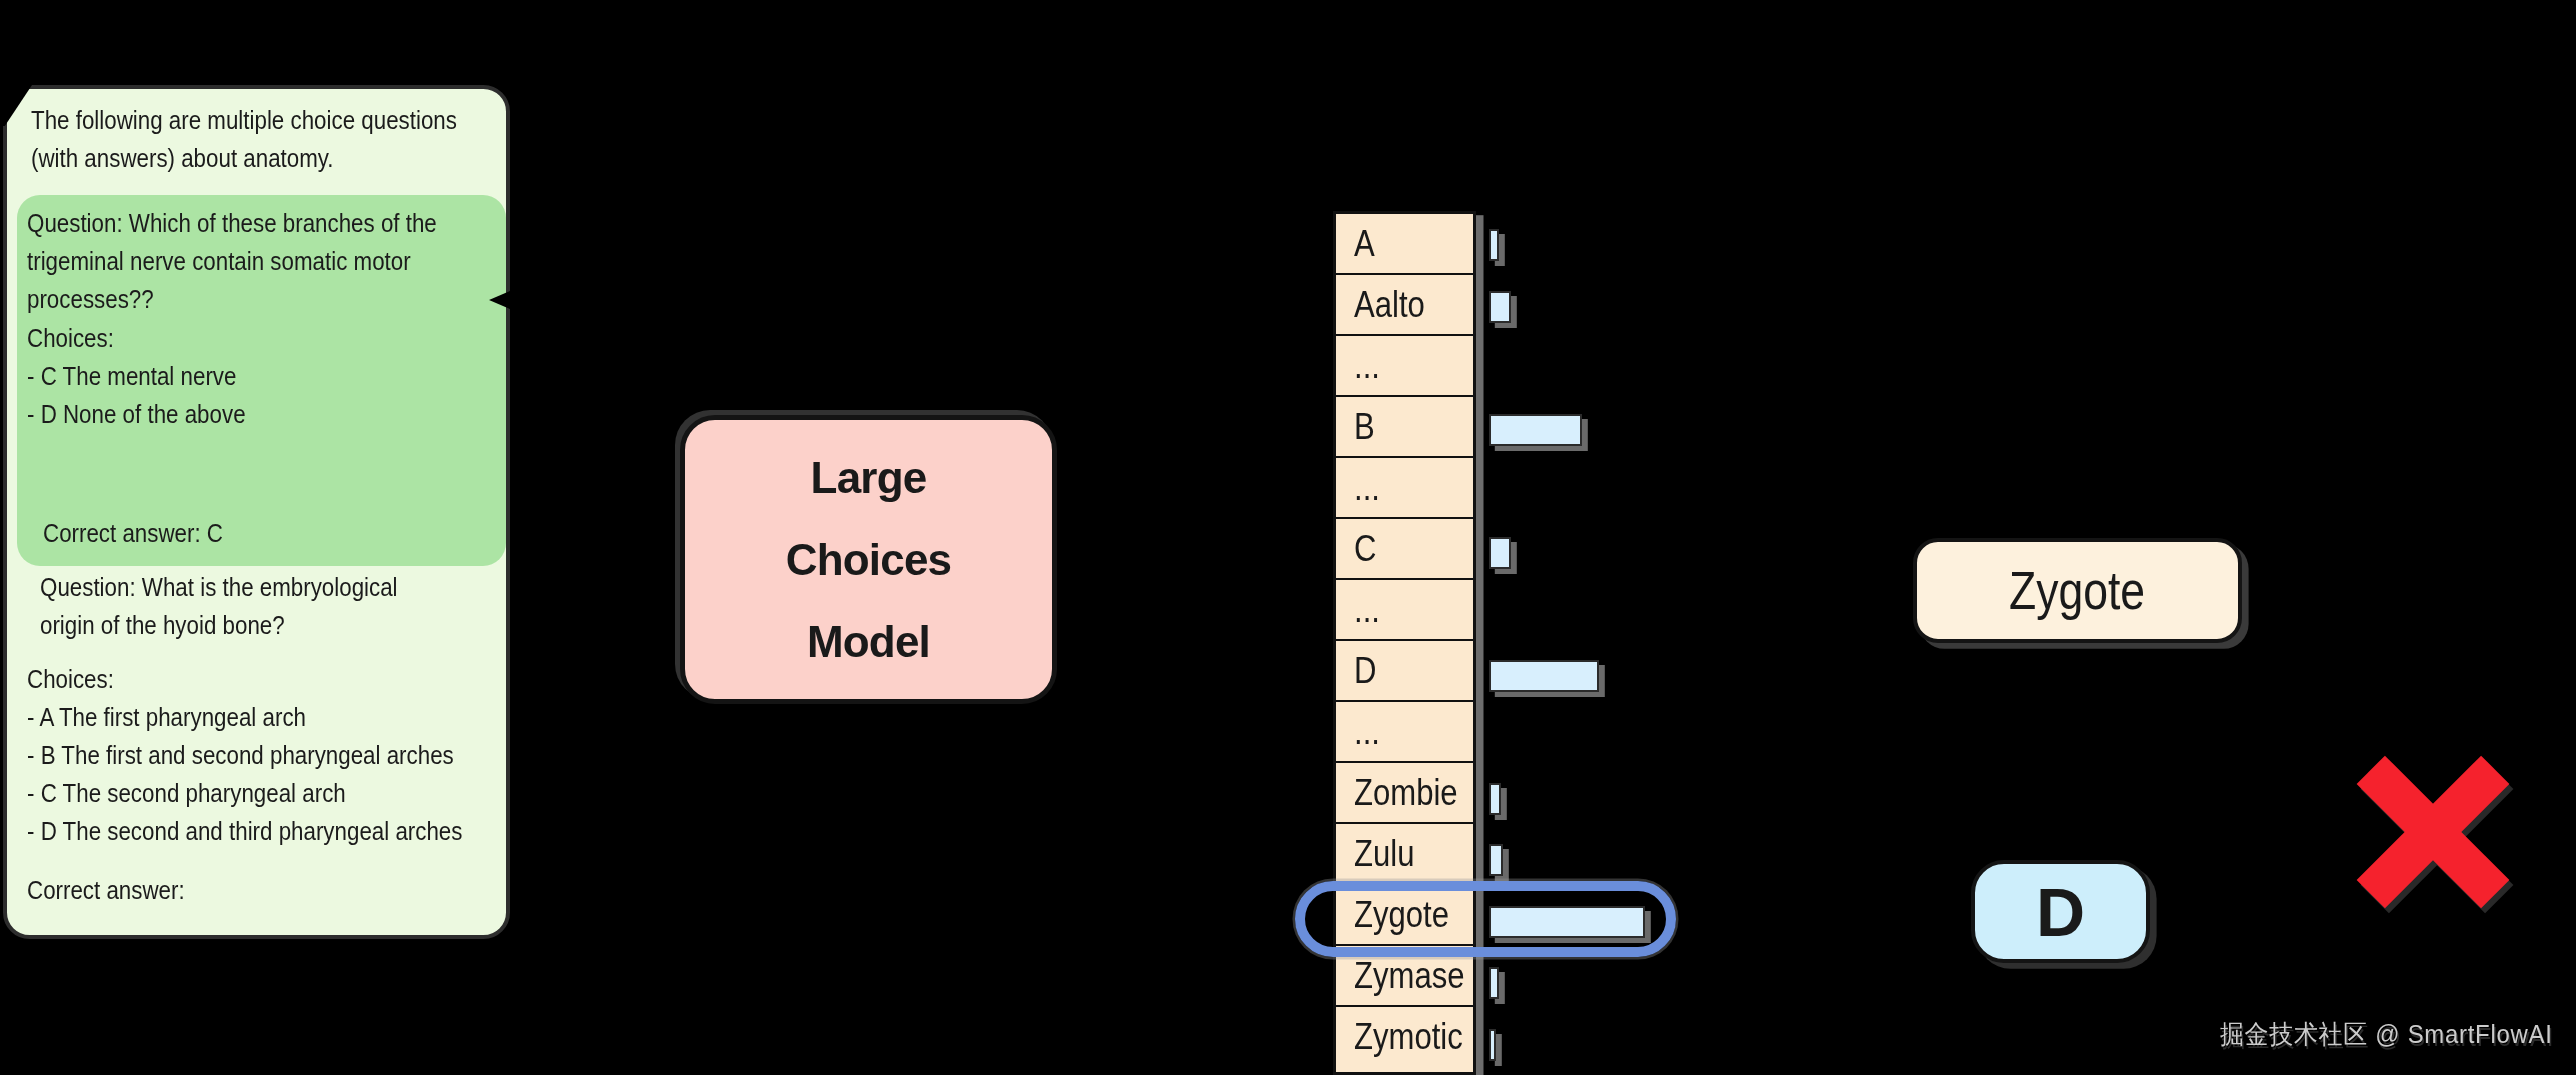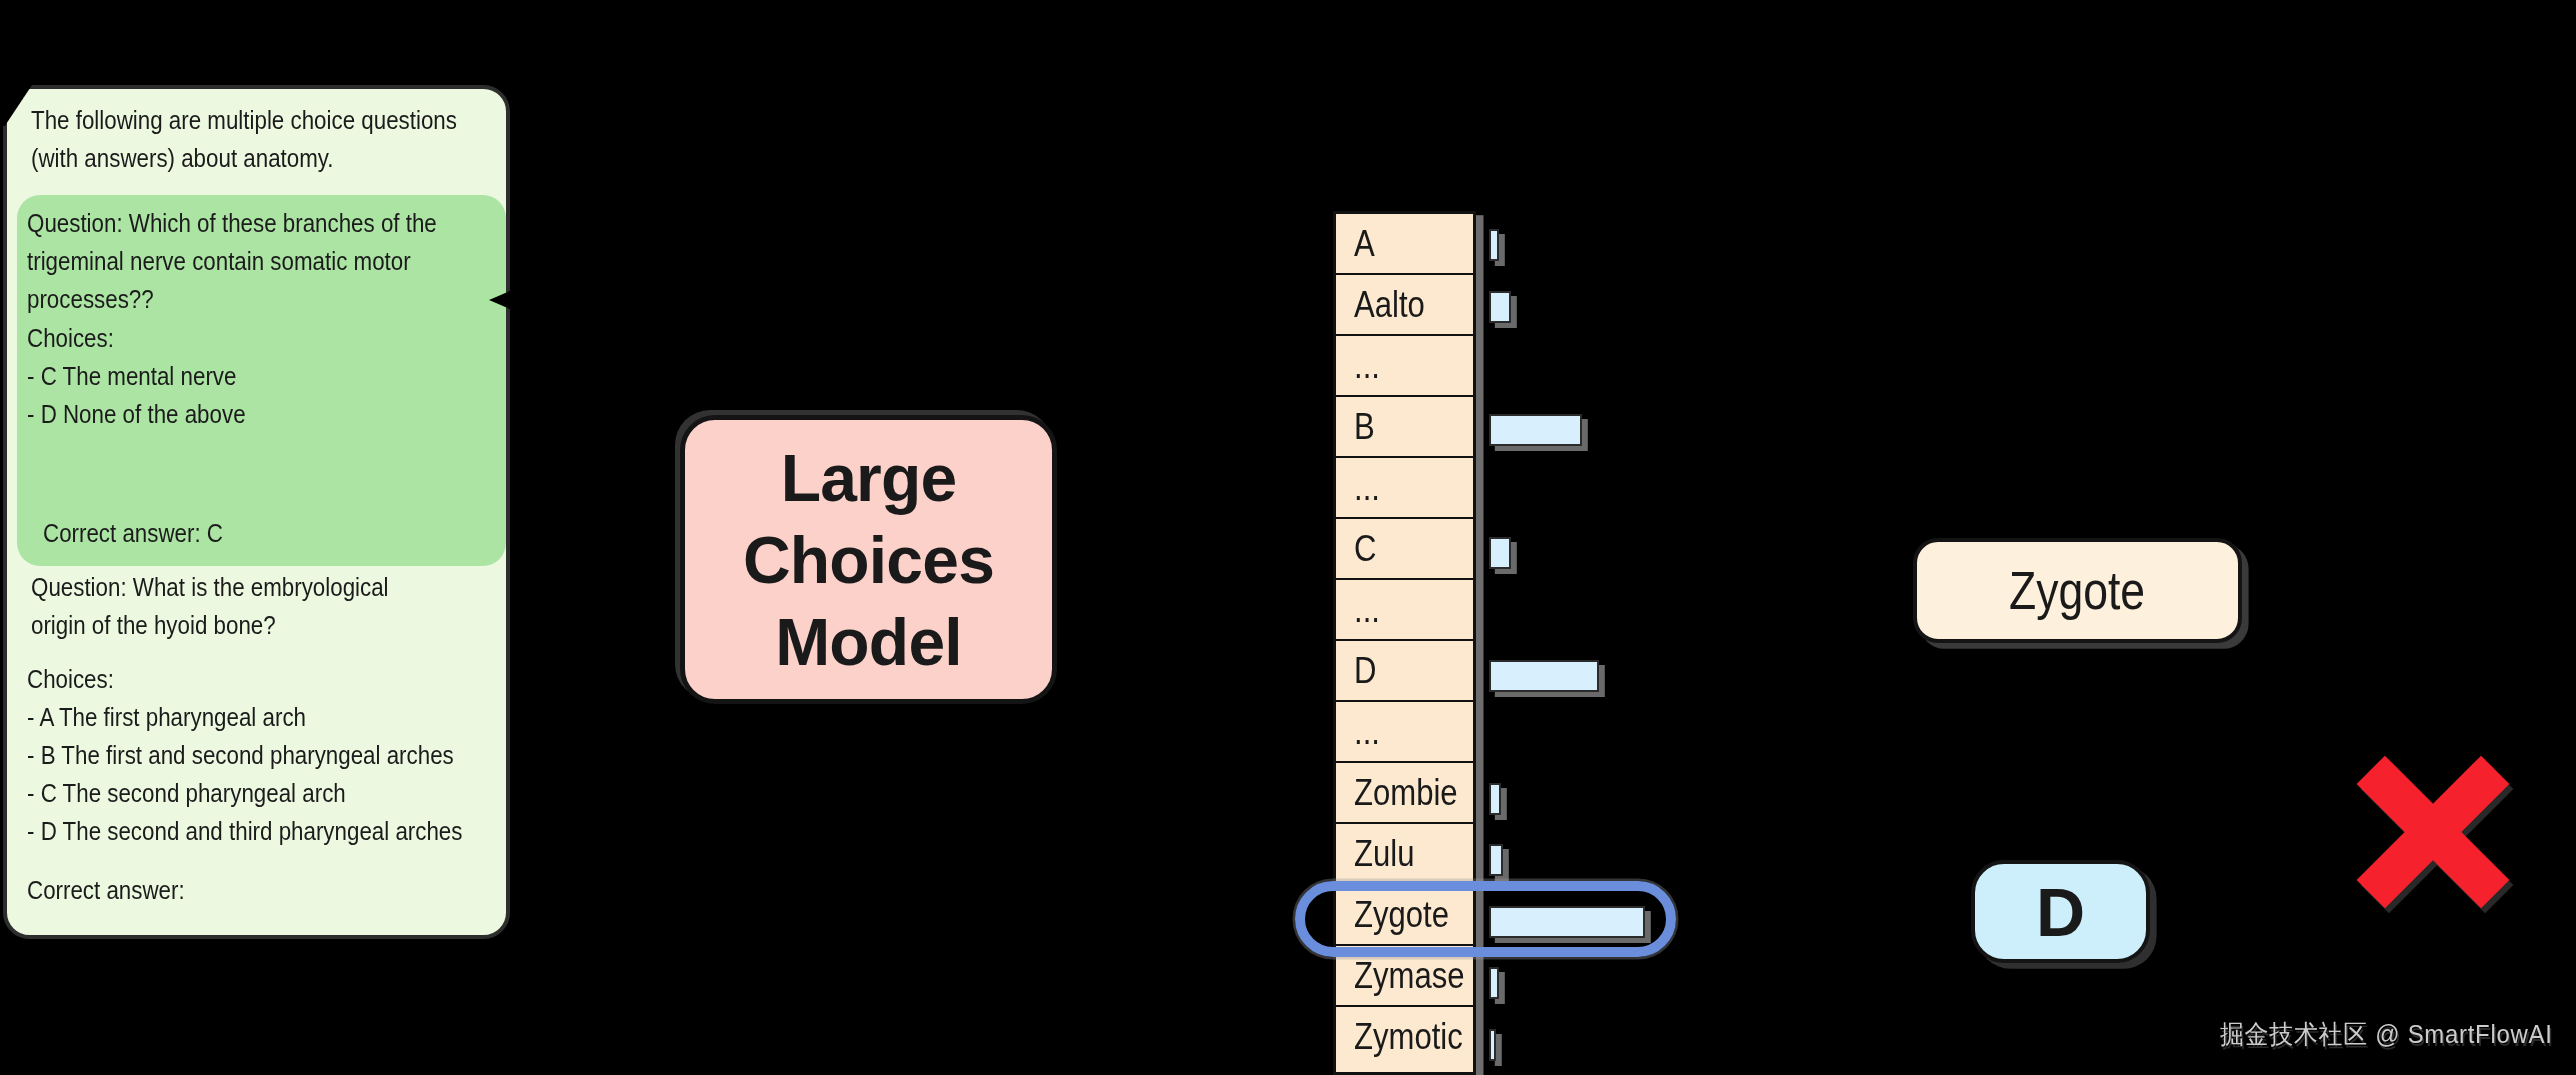--- a/index.html
+++ b/index.html
@@ -33,21 +33,21 @@
   }
 
   
   .llm-box {
     left:680px; top:415px; width:377px; height:289px;
     background:#fcd1ca; border:5px solid #141414; border-radius:35px;
     box-sizing:border-box; display:flex; flex-direction:column;
     align-items:center; justify-content:center; z-index:2;
     box-shadow:-5px -5px 0 rgba(110,110,110,0.45);
   }
-  .llm-line { font-size:66px; font-weight:bold; line-height:82px; letter-spacing:-0.8px; }
+  .llm-line { font-size:44px; font-weight:bold; line-height:82px; letter-spacing:-0.8px; }
 
   
   .ttable {
     left:1333px; top:211px; width:143px; height:864px;
     background:#fce9cf; border:3.3px solid #111; box-sizing:border-box;
     box-shadow:7.5px 4.2px 0 rgba(128,128,128,0.85); z-index:2;
   }
   .trow {
     height:61px; box-sizing:border-box; border-bottom:2.5px solid #111;
     font-size:37px; line-height:59px; padding-left:18.3px; overflow:hidden;
@@ -115,21 +115,21 @@
   <div class="tline"><span class="cond">processes??</span></div>
 </div>
 <div class="abs bubble-text" style="left:27.4px; top:319px; z-index:4;">
   <div class="tline"><span class="cond">Choices:</span></div>
   <div class="tline"><span class="cond">- C The mental nerve</span></div>
   <div class="tline"><span class="cond">- D None of the above</span></div>
 </div>
 <div class="abs bubble-text" style="left:27.4px; top:514px; z-index:4;margin-left:16px;">
   <div class="tline"><span class="cond">Correct answer: C</span></div>
 </div>
-<div class="abs bubble-text" style="left:31px; top:568px; z-index:4;">
+<div class="abs bubble-text" style="left:40px; top:568px; z-index:4;">
   <div class="tline"><span class="cond">Question: What is the embryological</span></div>
   <div class="tline"><span class="cond">origin of the hyoid bone?</span></div>
 </div>
 <div class="abs bubble-text" style="left:27.4px; top:660px; z-index:4;">
   <div class="tline"><span class="cond">Choices:</span></div>
   <div class="tline"><span class="cond">- A The first pharyngeal arch</span></div>
   <div class="tline"><span class="cond">- B The first and second pharyngeal arches</span></div>
   <div class="tline"><span class="cond">- C The second pharyngeal arch</span></div>
   <div class="tline"><span class="cond">- D The second and third pharyngeal arches</span></div>
 </div>

